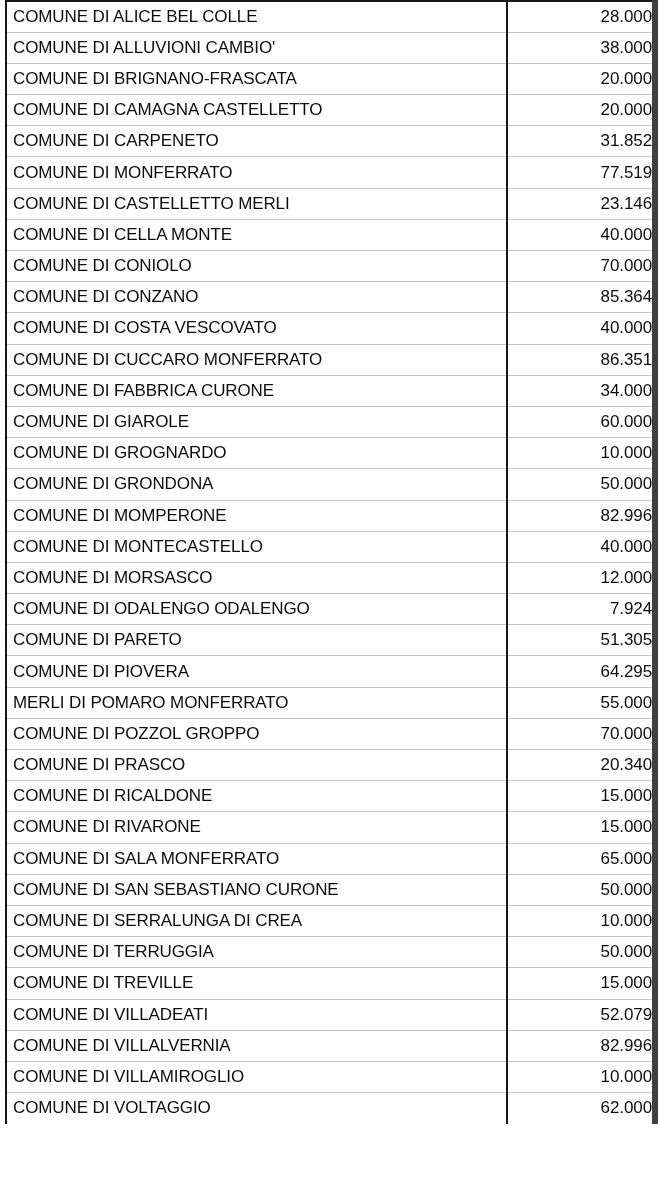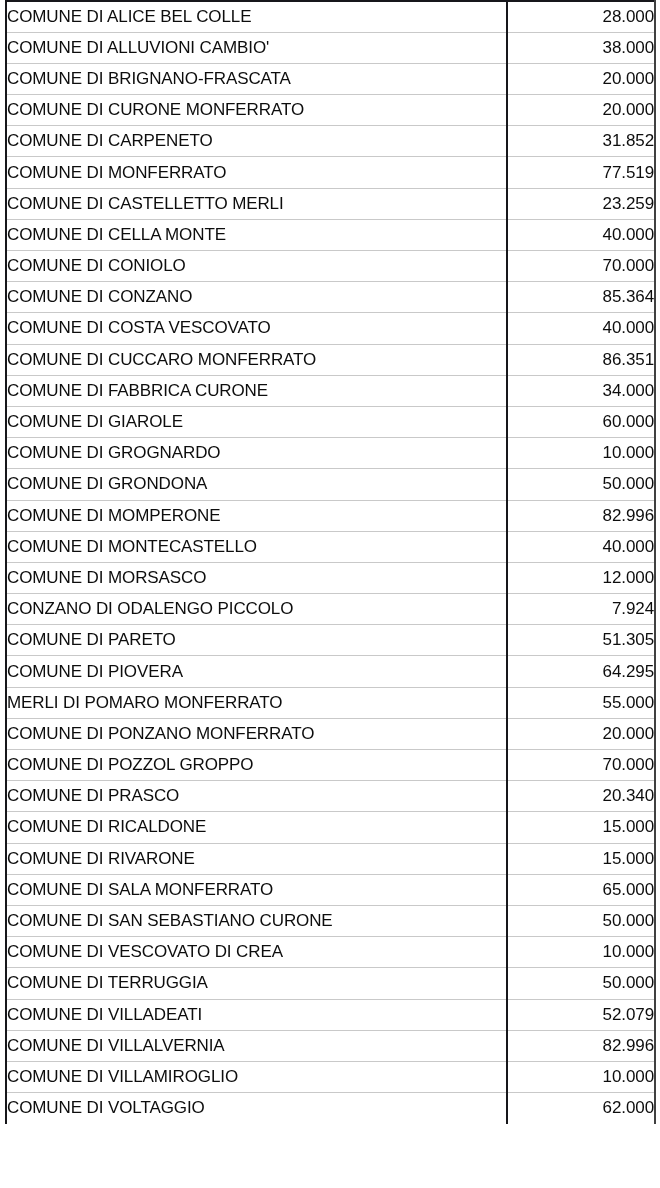--- a/index.html
+++ b/index.html
@@ -40,25 +40,26 @@
     line-height: 18px;
     color: #0d0d0d;
     border-bottom: 1px solid #c9c9c9;
     background: #ffffff;
     white-space: nowrap;
     overflow: hidden;
   }
   table.comuni-table td.cell-name {
     border-left: 2px solid #17171b;
     border-right: 2px solid #17171b;
+    padding-left: 6px;
     text-align: left;
     letter-spacing: -0.1px;
   }
   table.comuni-table td.cell-value {
-    border-right: 2px solid #404040;
+    border-right: 6px solid #404040;
     padding-right: 0;
     text-align: right;
     letter-spacing: -0.1px;
   }
   table.comuni-table tr:first-child td {
     border-top: 2px solid #17171b;
   }
   table.comuni-table tr:last-child td {
     border-bottom: none;
   }
@@ -79,34 +80,34 @@
         </tr>
         <tr>
           <td class="cell-name">COMUNE DI ALLUVIONI CAMBIO'</td>
           <td class="cell-value">38.000</td>
         </tr>
         <tr>
           <td class="cell-name">COMUNE DI BRIGNANO-FRASCATA</td>
           <td class="cell-value">20.000</td>
         </tr>
         <tr>
-          <td class="cell-name">COMUNE DI CURONE MONFERRATO</td>
+          <td class="cell-name">COMUNE DI CAMAGNA CASTELLETTO</td>
           <td class="cell-value">20.000</td>
         </tr>
         <tr>
           <td class="cell-name">COMUNE DI CARPENETO</td>
           <td class="cell-value">31.852</td>
         </tr>
         <tr>
           <td class="cell-name">COMUNE DI MONFERRATO</td>
           <td class="cell-value">77.519</td>
         </tr>
         <tr>
           <td class="cell-name">COMUNE DI CASTELLETTO MERLI</td>
-          <td class="cell-value">23.259</td>
+          <td class="cell-value">23.146</td>
         </tr>
         <tr>
           <td class="cell-name">COMUNE DI CELLA MONTE</td>
           <td class="cell-value">40.000</td>
         </tr>
         <tr>
           <td class="cell-name">COMUNE DI CONIOLO</td>
           <td class="cell-value">70.000</td>
         </tr>
         <tr>
@@ -143,40 +144,36 @@
         </tr>
         <tr>
           <td class="cell-name">COMUNE DI MONTECASTELLO</td>
           <td class="cell-value">40.000</td>
         </tr>
         <tr>
           <td class="cell-name">COMUNE DI MORSASCO</td>
           <td class="cell-value">12.000</td>
         </tr>
         <tr>
-          <td class="cell-name">CONZANO DI ODALENGO PICCOLO</td>
+          <td class="cell-name">COMUNE DI ODALENGO ODALENGO</td>
           <td class="cell-value">7.924</td>
         </tr>
         <tr>
           <td class="cell-name">COMUNE DI PARETO</td>
           <td class="cell-value">51.305</td>
         </tr>
         <tr>
           <td class="cell-name">COMUNE DI PIOVERA</td>
           <td class="cell-value">64.295</td>
         </tr>
         <tr>
           <td class="cell-name">MERLI DI POMARO MONFERRATO</td>
           <td class="cell-value">55.000</td>
         </tr>
         <tr>
-          <td class="cell-name">COMUNE DI PONZANO MONFERRATO</td>
-          <td class="cell-value">20.000</td>
-        </tr>
-        <tr>
           <td class="cell-name">COMUNE DI POZZOL GROPPO</td>
           <td class="cell-value">70.000</td>
         </tr>
         <tr>
           <td class="cell-name">COMUNE DI PRASCO</td>
           <td class="cell-value">20.340</td>
         </tr>
         <tr>
           <td class="cell-name">COMUNE DI RICALDONE</td>
           <td class="cell-value">15.000</td>
@@ -187,26 +184,30 @@
         </tr>
         <tr>
           <td class="cell-name">COMUNE DI SALA MONFERRATO</td>
           <td class="cell-value">65.000</td>
         </tr>
         <tr>
           <td class="cell-name">COMUNE DI SAN SEBASTIANO CURONE</td>
           <td class="cell-value">50.000</td>
         </tr>
         <tr>
-          <td class="cell-name">COMUNE DI VESCOVATO DI CREA</td>
+          <td class="cell-name">COMUNE DI SERRALUNGA DI CREA</td>
           <td class="cell-value">10.000</td>
         </tr>
         <tr>
           <td class="cell-name">COMUNE DI TERRUGGIA</td>
           <td class="cell-value">50.000</td>
+        </tr>
+        <tr>
+          <td class="cell-name">COMUNE DI TREVILLE</td>
+          <td class="cell-value">15.000</td>
         </tr>
         <tr>
           <td class="cell-name">COMUNE DI VILLADEATI</td>
           <td class="cell-value">52.079</td>
         </tr>
         <tr>
           <td class="cell-name">COMUNE DI VILLALVERNIA</td>
           <td class="cell-value">82.996</td>
         </tr>
         <tr>

